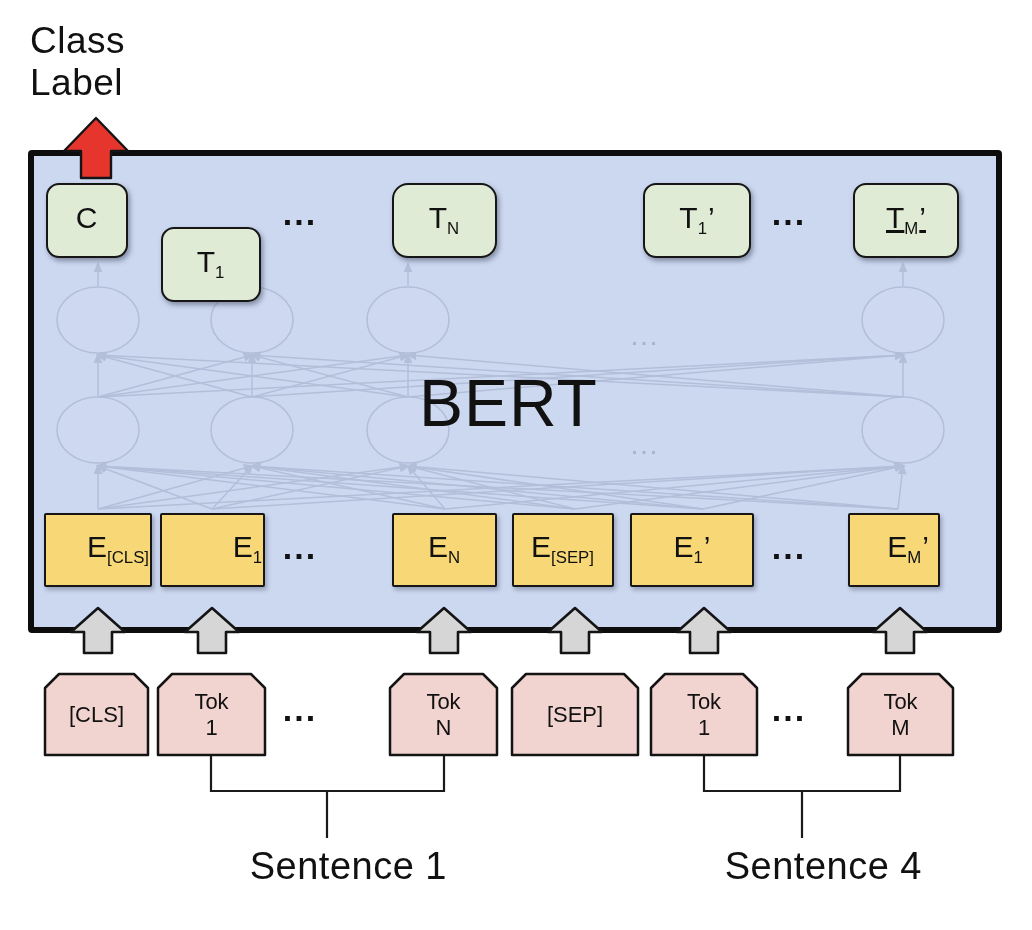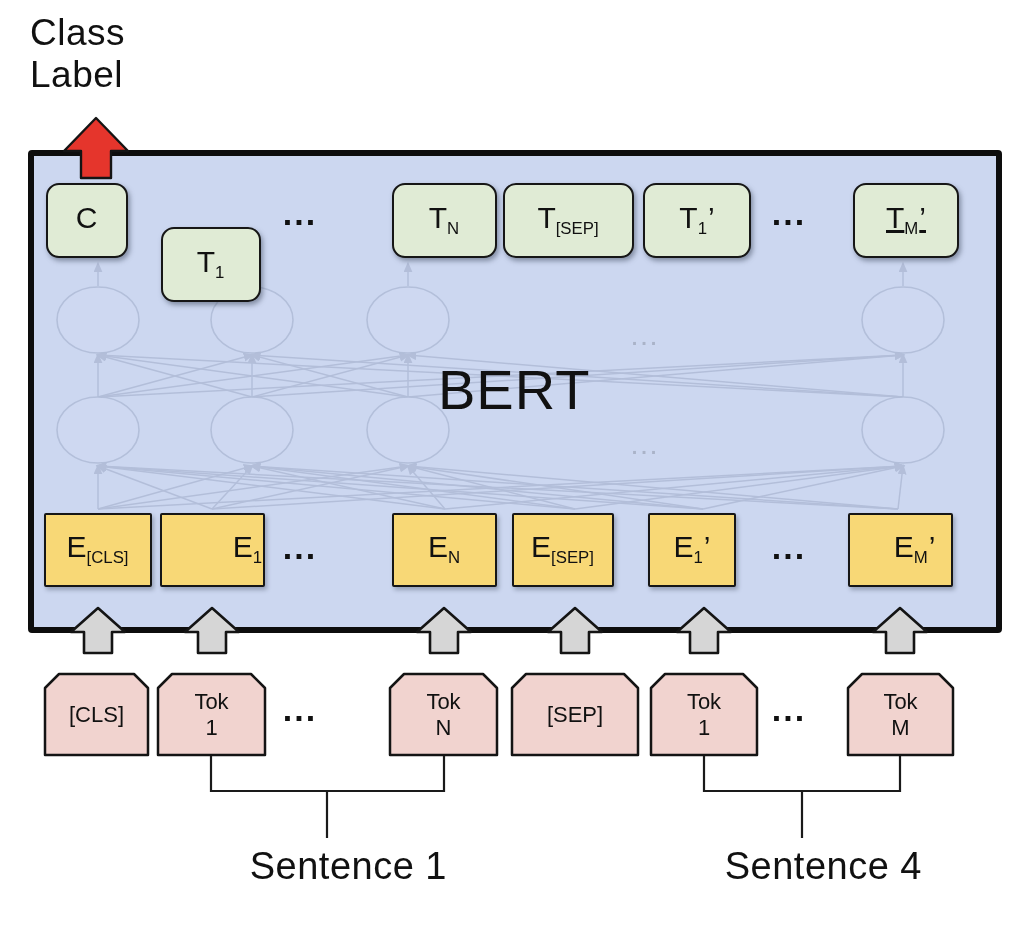--- a/index.html
+++ b/index.html
@@ -6,23 +6,23 @@
   #stage{
     position:relative;width:1032px;height:930px;background:#ffffff;overflow:hidden;
     font-family:"Liberation Sans","DejaVu Sans",sans-serif;color:#111;
   }
   
   #bert-box{
     position:absolute;left:28px;top:150px;width:974px;height:483px;box-sizing:border-box;
     background:#ccd7f0;border:6px solid #0d0d0d;border-radius:4px;z-index:1;
   }
   #shapes{position:absolute;left:0;top:0;width:1032px;height:930px;z-index:2;pointer-events:none;}
-  .txt{position:absolute;z-index:3;}
+  .txt{position:absolute;z-index:3;margin-top:8px;}
   #class-label{left:30px;top:12px;font-size:37px;line-height:42px;letter-spacing:0.5px;}
-  #bert-title{left:438px;top:362px;font-size:56px;line-height:1;letter-spacing:1px;}
+  #bert-title{left:419px;top:362px;font-size:66px;line-height:1;letter-spacing:1px;}
   
   .gbox{
     position:absolute;top:183px;height:75px;box-sizing:border-box;z-index:3;
     background:#e0ebd5;border:2.5px solid #161616;border-radius:13px;
     display:flex;align-items:center;justify-content:center;
     box-shadow:2px 3px 5px rgba(70,80,100,0.55);
   }
   
   .ybox{
     position:absolute;top:513px;height:74px;box-sizing:border-box;z-index:3;
@@ -156,49 +156,46 @@
   </div>
 
   <div id="bert-title" class="txt">BERT</div>
 
   <div class="gbox" style="left:46px;width:82px;">
     <span class="lbl"><span>C</span><span class="sub"></span><span class="prime"></span></span>
   </div>
   <div class="gbox" style="left:161px;width:100px;margin-top:44px;">
     <span class="lbl"><span>T</span><span class="sub">1</span><span class="prime"></span></span>
   </div>
-  <div class="gbox" style="left:392px;width:105px;">
+  <div class="gbox" style="left:392px;width:105px;border-radius:16px;">
     <span class="lbl"><span>T</span><span class="sub">N</span><span class="prime"></span></span>
-  </div>
-  <div class="gbox" style="left:503px;width:131px;">
-    <span class="lbl"><span>T</span><span class="sub">[SEP]</span><span class="prime"></span></span>
   </div>
   <div class="gbox" style="left:643px;width:108px;text-align:center;">
     <span class="lbl"><span>T</span><span class="sub">1</span><span class="prime">’</span></span>
   </div>
   <div class="gbox" style="left:853px;width:106px;text-decoration:underline;">
     <span class="lbl"><span>T</span><span class="sub">M</span><span class="prime">’</span></span>
   </div>
 
-  <div class="ybox" style="left:44px;width:108px;">
+  <div class="ybox" style="left:44px;width:108px;justify-content:flex-end;">
     <span class="lbl"><span>E</span><span class="sub">[CLS]</span><span class="prime"></span></span>
   </div>
   <div class="ybox" style="left:160px;width:105px;justify-content:flex-end;">
     <span class="lbl"><span>E</span><span class="sub">1</span><span class="prime"></span></span>
   </div>
   <div class="ybox" style="left:392px;width:105px;">
     <span class="lbl"><span>E</span><span class="sub">N</span><span class="prime"></span></span>
   </div>
   <div class="ybox" style="left:512px;width:102px;">
     <span class="lbl"><span>E</span><span class="sub">[SEP]</span><span class="prime"></span></span>
   </div>
-  <div class="ybox" style="left:648px;width:88px;">
+  <div class="ybox" style="left:630px;width:124px;">
     <span class="lbl"><span>E</span><span class="sub">1</span><span class="prime">’</span></span>
   </div>
-  <div class="ybox" style="left:848px;width:105px;padding-left:28px;">
+  <div class="ybox" style="left:848px;width:92px;padding-left:28px;">
     <span class="lbl"><span>E</span><span class="sub">M</span><span class="prime">’</span></span>
   </div>
 
   <div class="tok-label" style="left:45px;width:103px;">
     <span>[CLS]</span>
   </div>
   <div class="tok-label" style="left:158px;width:107px;">
     <span>Tok</span>
       <span class="t2">1</span>
   </div>

